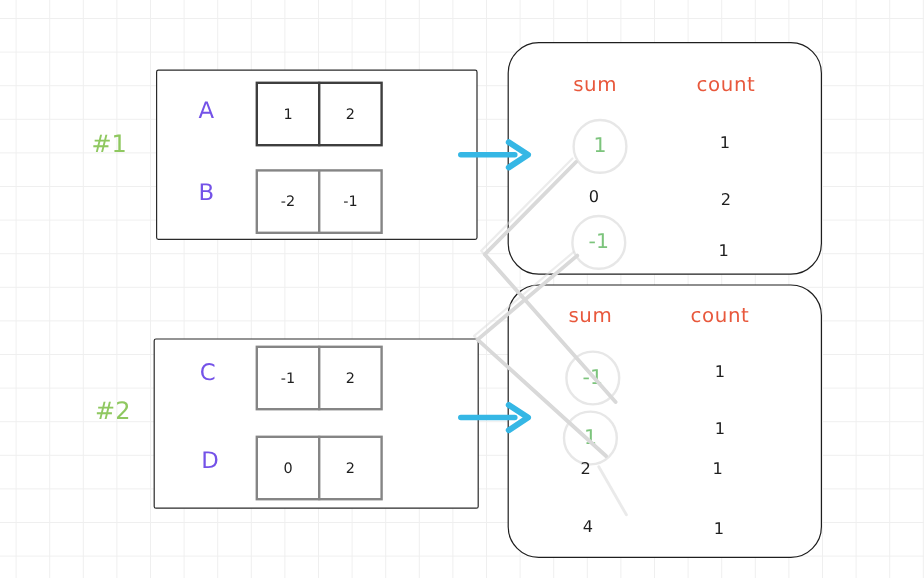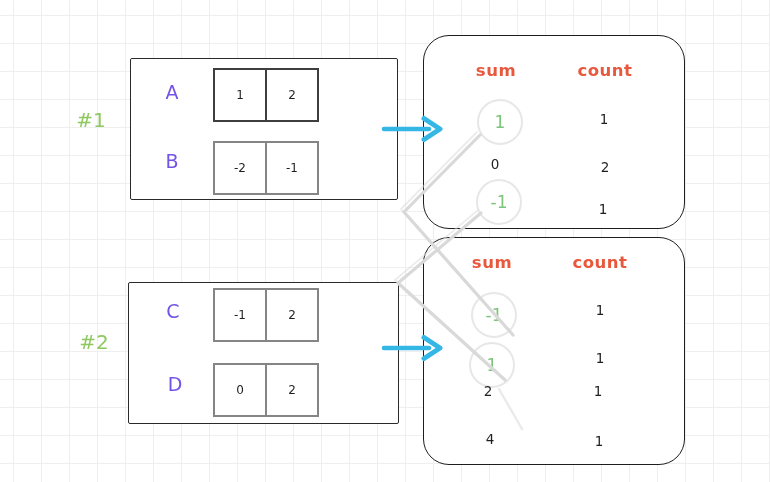--- a/index.html
+++ b/index.html
@@ -34,21 +34,21 @@
   }
   .t{
     position:absolute;
     text-align:center;
     color:#1f1f1f;
     z-index:3;
     line-height:1.2;
   }
   .array-label{font-size:19px;color:#7452e8;}
   .group-label{font-size:20px;color:#8fc860;}
-  .hdr{font-size:16.5px;color:#e8583c;letter-spacing:0.5px;font-weight:bold;}
+  .hdr{font-size:16.5px;color:#e8583c;letter-spacing:0.5px;}
   .num{font-size:13.5px;}
   .cells{
     position:absolute;display:flex;z-index:2;
   }
   .cell{
     width:50px;height:50px;
     background:#fff;
     border:2px solid #3e3e3e;
     display:flex;align-items:center;justify-content:center;
     font-size:12px;color:#1f1f1f;

